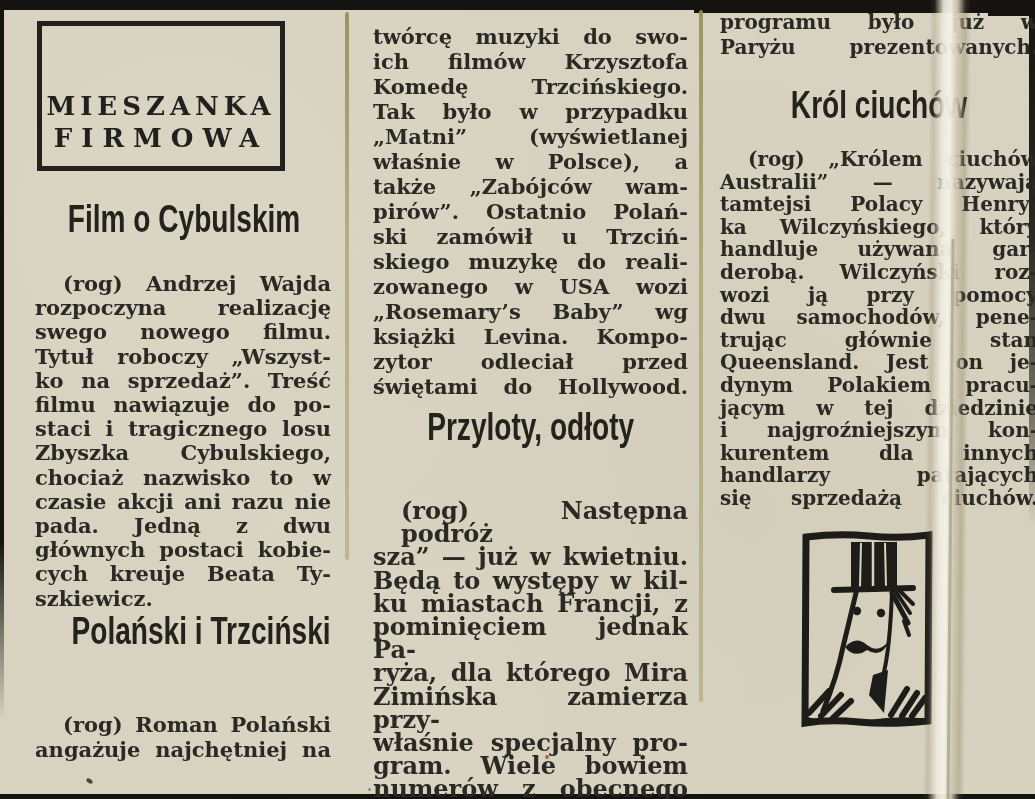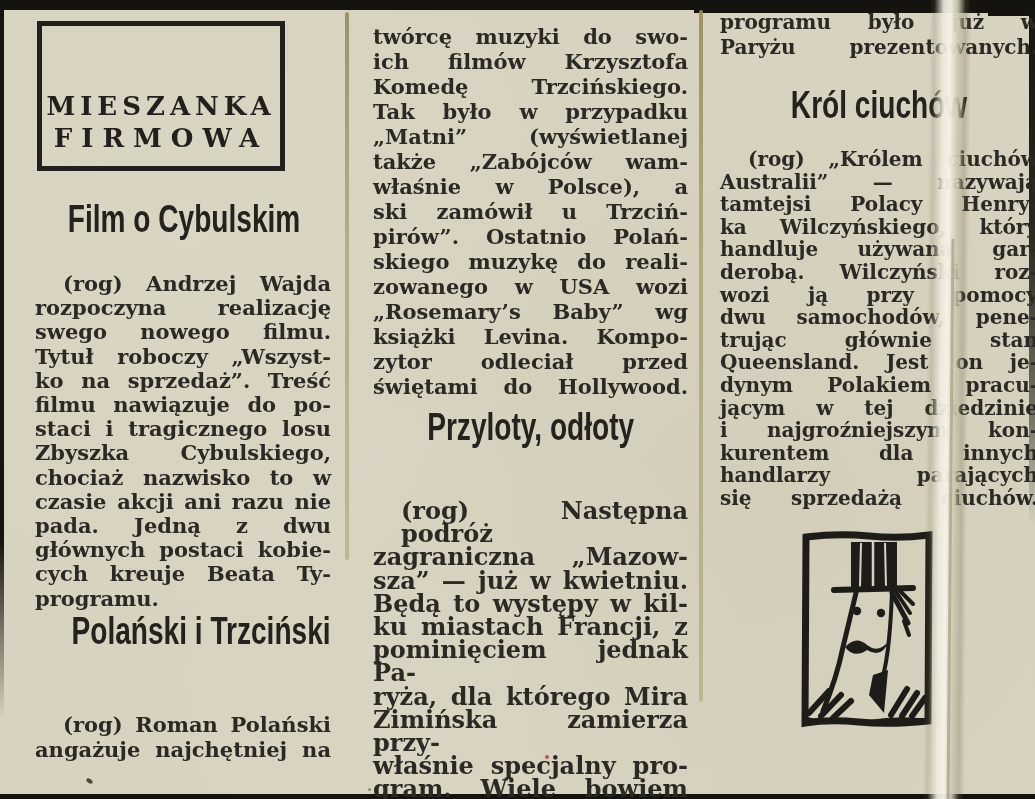--- a/index.html
+++ b/index.html
@@ -103,51 +103,50 @@
         <div class="line">Tytuł roboczy „Wszyst-</div>
         <div class="line">ko na sprzedaż”. Treść</div>
         <div class="line">filmu nawiązuje do po-</div>
         <div class="line">staci i tragicznego losu</div>
         <div class="line">Zbyszka Cybulskiego,</div>
         <div class="line">chociaż nazwisko to w</div>
         <div class="line">czasie akcji ani razu nie</div>
         <div class="line">pada. Jedną z dwu</div>
         <div class="line">głównych postaci kobie-</div>
         <div class="line">cych kreuje Beata Ty-</div>
-        <div class="line left">programu.</div>
+        <div class="line left">szkiewicz.</div>
       </div>
     <h2 class="headline h-polanski"><span>Polański i Trzciński</span></h2>
     <div class="para p-polanski">
         <div class="line indent">(rog) Roman Polański</div>
         <div class="line">angażuje najchętniej na</div>
       </div>
   </section>
 
   <section class="col col-mid">
     <div class="para p-mid1">
         <div class="line">twórcę muzyki do swo-</div>
         <div class="line">ich filmów Krzysztofa</div>
         <div class="line">Komedę Trzcińskiego.</div>
         <div class="line">Tak było w przypadku</div>
         <div class="line">„Matni” (wyświetlanej</div>
+        <div class="line">właśnie w Polsce), a</div>
         <div class="line">także „Zabójców wam-</div>
-        <div class="line">właśnie w Polsce), a</div>
+        <div class="line">pirów”. Ostatnio Polań-</div>
         <div class="line">ski zamówił u Trzciń-</div>
-        <div class="line">pirów”. Ostatnio Polań-</div>
         <div class="line">skiego muzykę do reali-</div>
         <div class="line">zowanego w USA wozi</div>
         <div class="line">„Rosemary’s Baby” wg</div>
         <div class="line">książki Levina. Kompo-</div>
         <div class="line">zytor odleciał przed</div>
         <div class="line">świętami do Hollywood.</div>
       </div>
     <h2 class="headline h-przyloty"><span>Przyloty, odłoty</span></h2>
     <div class="para p-mid2">
         <div class="line indent">(rog) Następna podróż</div>
-        <div class="line">zagraniczna „Mazow-</div>
         <div class="line">sza” — już w kwietniu.</div>
         <div class="line">Będą to występy w kil-</div>
         <div class="line">ku miastach Francji, z</div>
         <div class="line">pominięciem jednak Pa-</div>
         <div class="line">ryża, dla którego Mira</div>
         <div class="line">Zimińska zamierza przy-</div>
         <div class="line">właśnie specjalny pro-</div>
         <div class="line">gram. Wiele bowiem</div>
         <div class="line">numerów z obecnego</div>
       </div>

